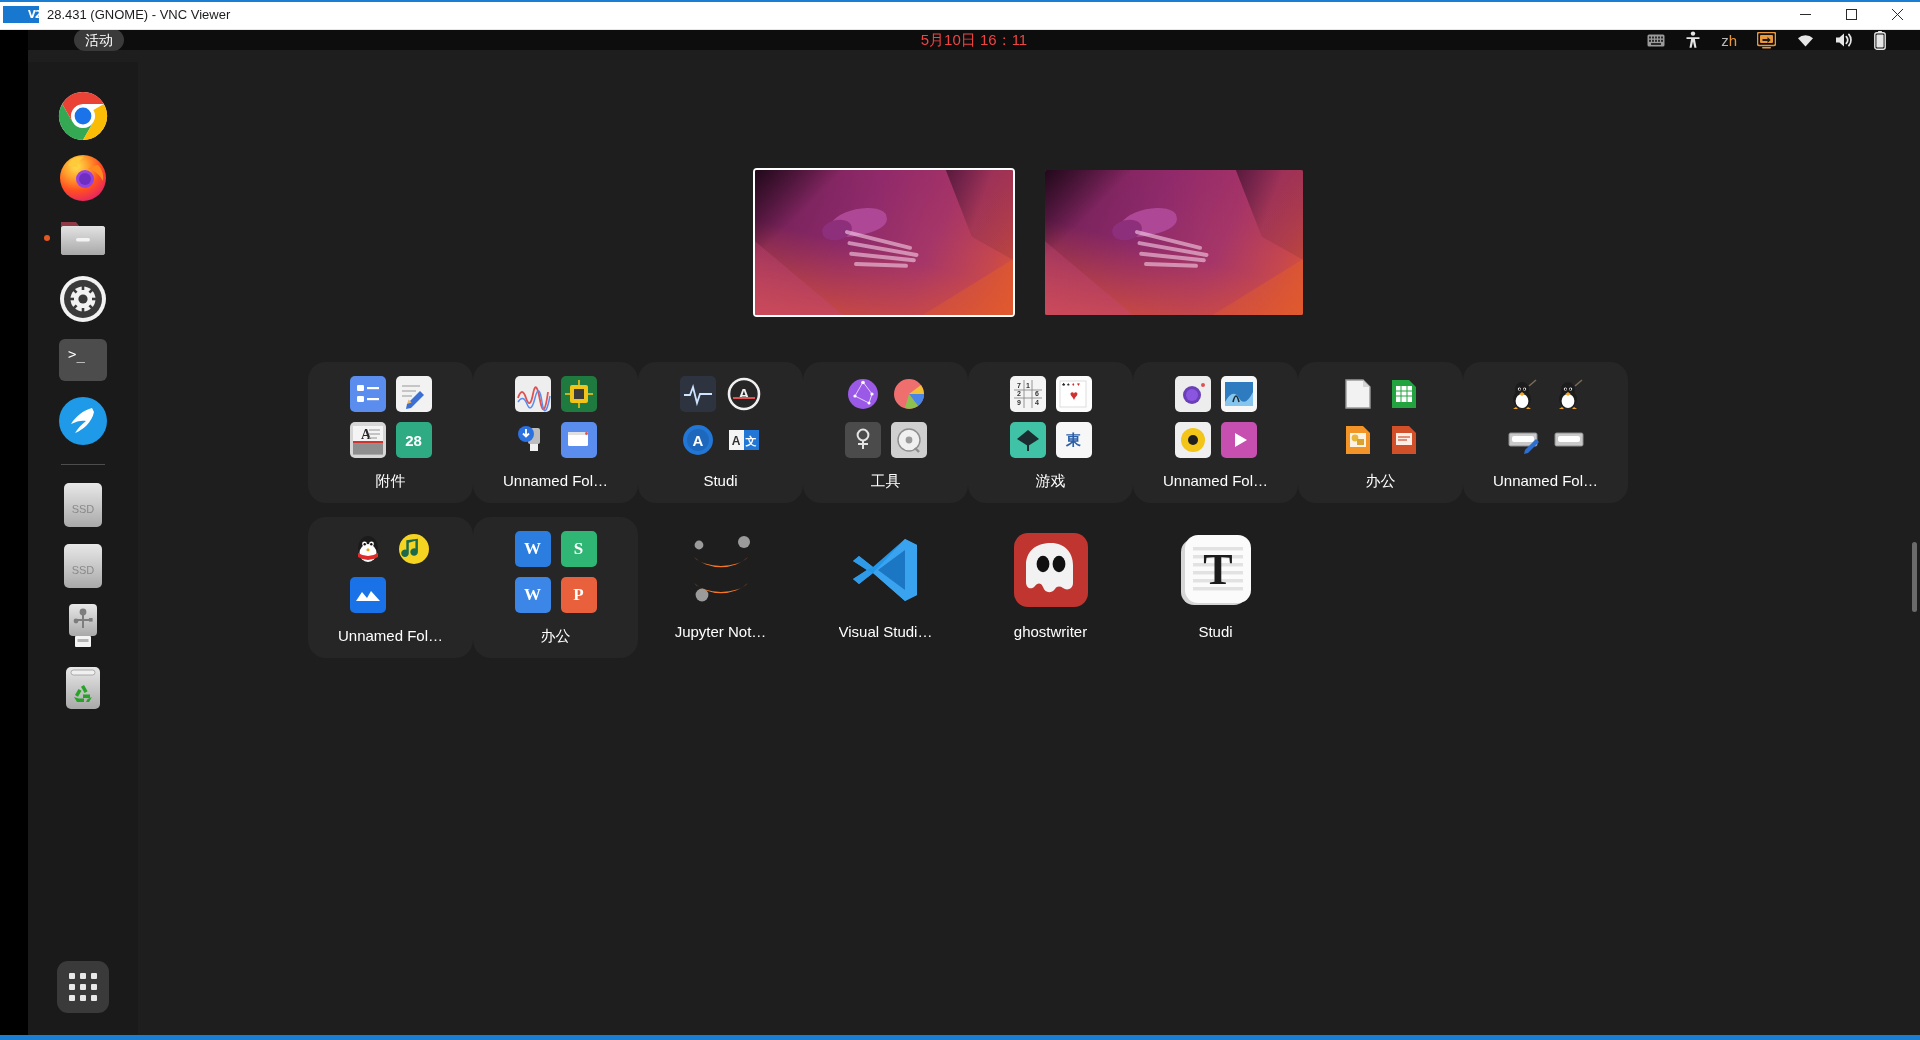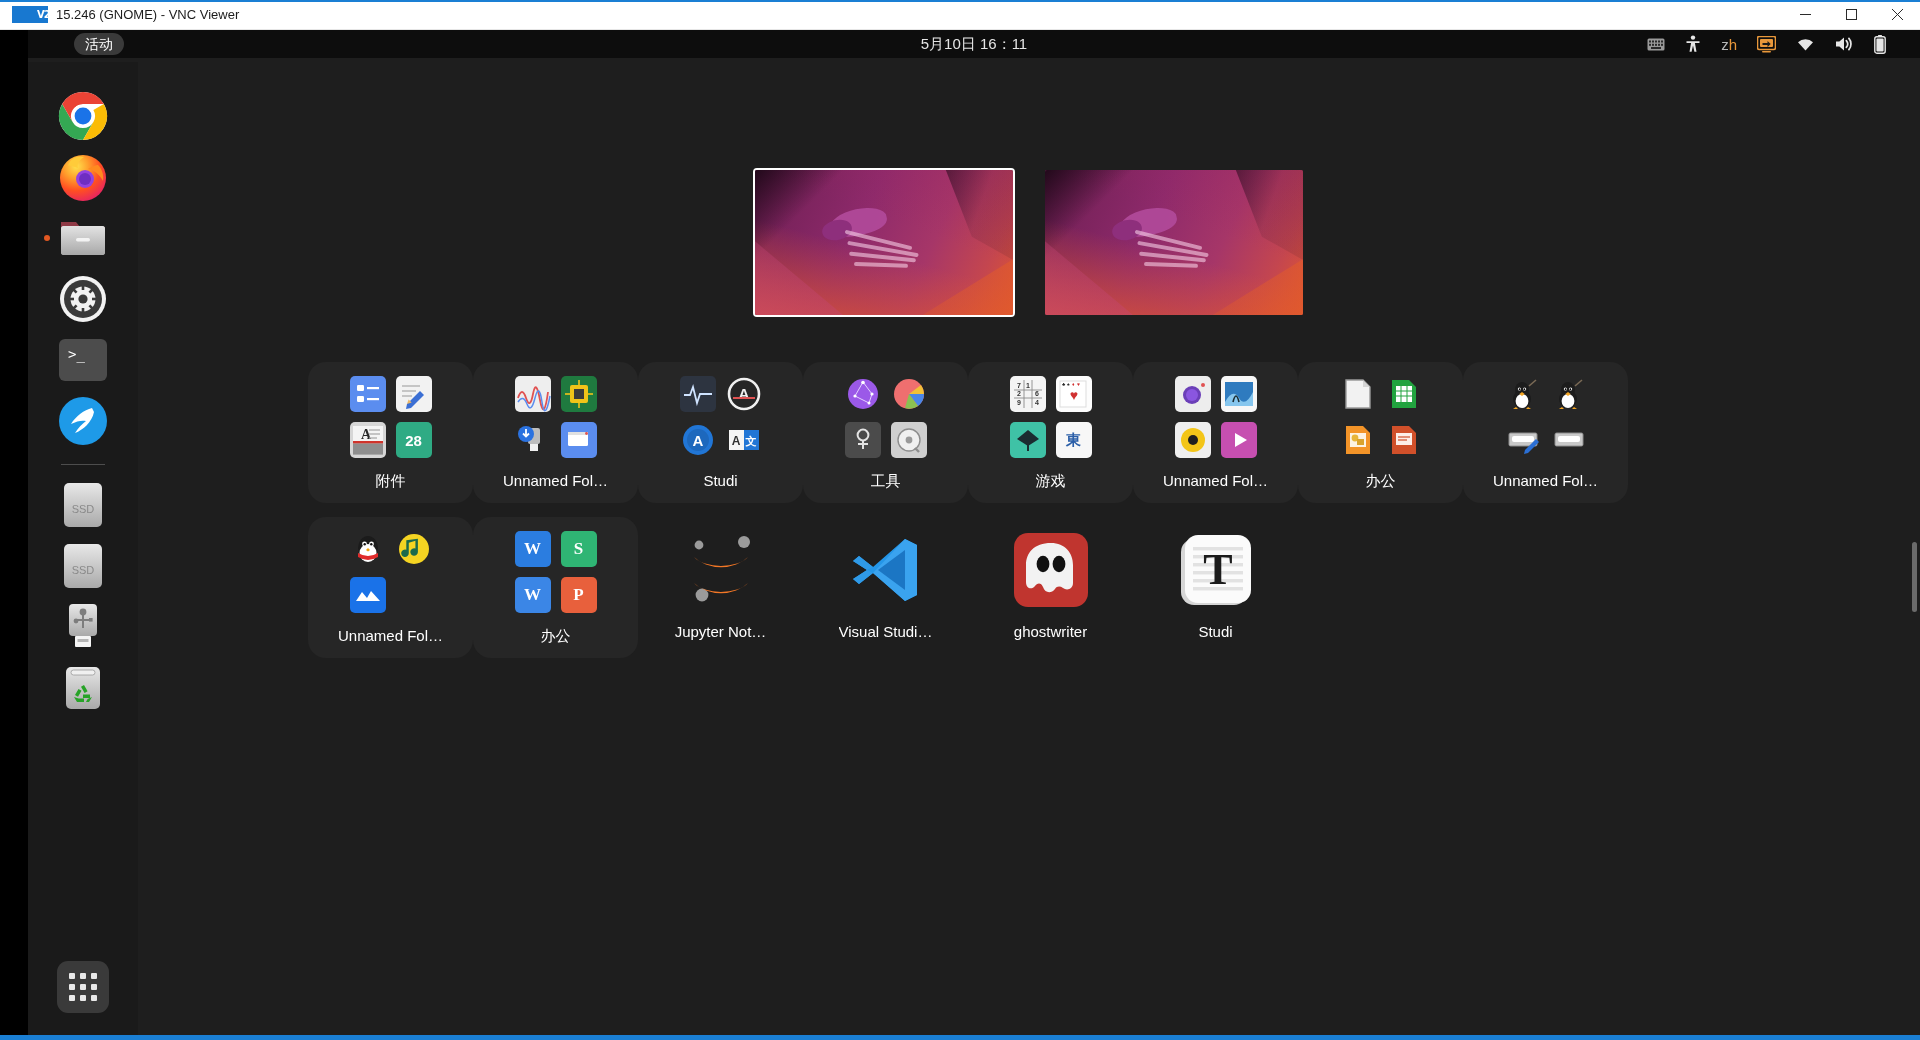--- a/index.html
+++ b/index.html
@@ -15,51 +15,51 @@
   #titlebar {
     height: 30px; background: #ffffff; border-bottom: 1px solid #e6e6e6;
     display: flex; align-items: center; position: relative;
   }
   #titlebar .accent-line {
     position: absolute; left: 0; right: 0; top: 0; height: 2px; background: #1a7fd4;
   }
   .tb-logo {
     width: 36px; height: 17px; background: #1878d0; color: #fff;
     font-size: 10px; font-weight: bold; line-height: 17px; text-align: center;
-    margin-left: 12px; margin-right: 8px; letter-spacing: -1px;
+    margin-left: 3px; margin-right: 8px; letter-spacing: -1px;
     font-family: "DejaVu Sans", sans-serif;
     padding-left: 25px;
   }
   .tb-title { font-size: 13px; color: #1c1c1c; }
   .tb-buttons { margin-left: auto; display: flex; height: 30px; }
   .tb-btn {
     width: 46px; height: 30px; display: flex; align-items: center; justify-content: center;
     color: #2b2b2b;
   }
 
   
   #desktop {
     position: absolute; left: 0; top: 30px; width: 1920px; height: 1005px;
     background: #1e1e1e; overflow: hidden;
   }
   #black-left { position: absolute; left: 0; top: 0; width: 28px; height: 1005px; background: #000; }
 
   
   #topbar {
-    position: absolute; left: 28px; top: 0; right: 0; height: 28px;
+    position: absolute; left: 28px; top: 0; right: 0; height: 20px;
     background: #0d0d0d; display: flex; align-items: center; z-index: 30;
   }
   #activities {
     margin-left: 46px; height: 22px; padding: 0 11px; border-radius: 11px;
     background: #3a3a3a; color: #ffffff; font-size: 14px;
     display: flex; align-items: center; line-height: 1;
   }
   #clock {
     position: absolute; left: 0; right: 0; text-align: center;
-    color: #e5e5e5; font-size: 15px; pointer-events: none;
+    color: #ef4444; font-size: 15px; pointer-events: none;
   }
   #status-area {
     margin-left: auto; display: flex; align-items: center; gap: 20px;
     margin-right: 34px; color: #d6d6d6;
   }
   .status-item { display: flex; align-items: center; justify-content: center; }
   #lang-indicator { color: #e8e8e8; font-size: 15px; }
   #lang-indicator .z { color: #b8b8b8; }
   #lang-indicator .h { color: #e8973a; }
 
@@ -176,21 +176,21 @@
   #bottom-strip { position: absolute; left:0; bottom: 0; width: 1920px; height: 5px; background: #1a7fd4; }
 </style>
 </head>
 <body>
 
 <div id="vnc-window">
 
   <div id="titlebar">
     <div class="accent-line"></div>
     <div class="tb-logo">V2</div>
-    <div class="tb-title">15.246 (GNOME) - VNC Viewer</div>
+    <div class="tb-title">28.431 (GNOME) - VNC Viewer</div>
     <div class="tb-buttons">
       <div class="tb-btn">
         <svg width="11" height="11" viewBox="0 0 11 11">
             <line x1="0" y1="5.5" x2="11" y2="5.5" stroke="#2b2b2b" stroke-width="1"></line>
           </svg>
       </div>
       <div class="tb-btn">
         <svg width="11" height="11" viewBox="0 0 11 11">
             <rect x="0.5" y="0.5" width="10" height="10" fill="none" stroke="#2b2b2b" stroke-width="1"></rect>
           </svg>

